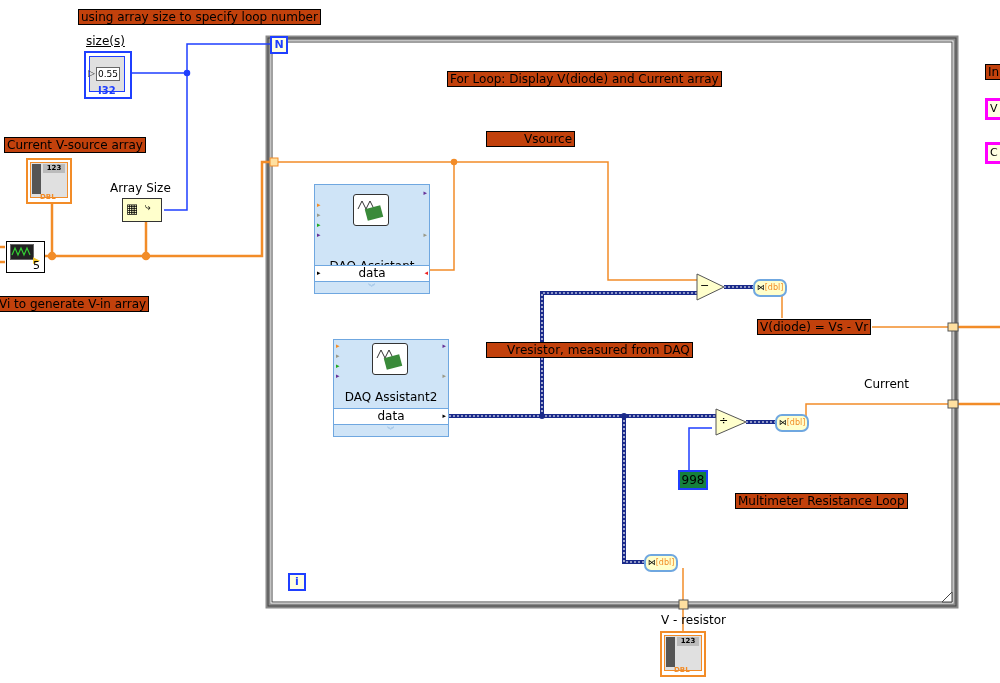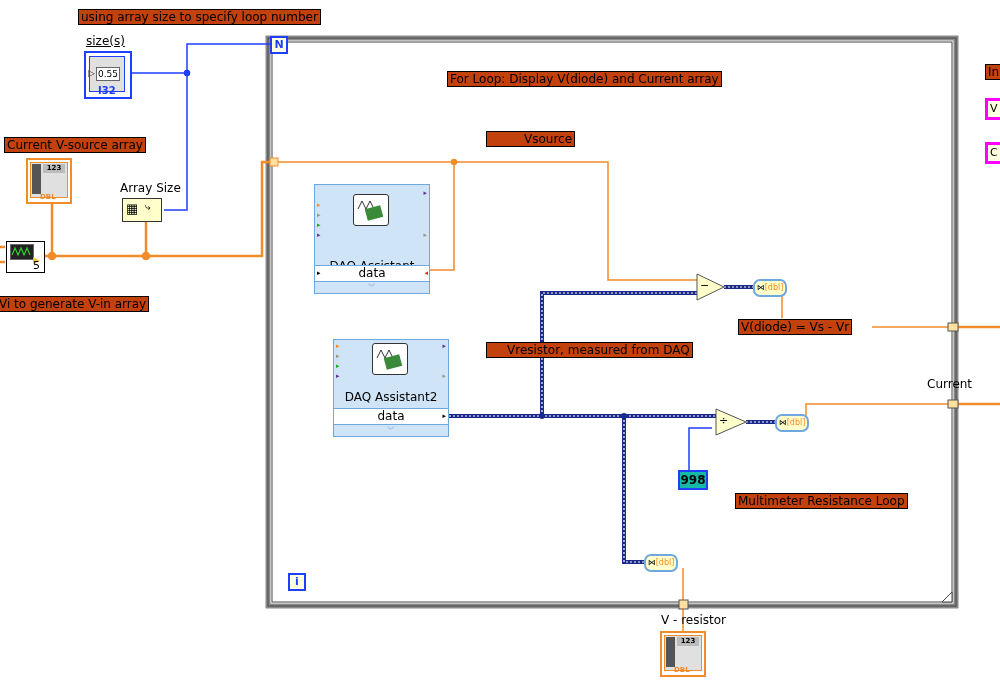--- a/index.html
+++ b/index.html
@@ -92,27 +92,27 @@
 
   <line x1="956" y1="38" x2="956" y2="683" stroke="#fff" stroke-width="0"></line>
 </svg>
 
 <div class="note" style="left:78px;top:9px;">using array size to specify loop number</div>
 <div class="note" style="left:4px;top:137px;">Current V-source array</div>
 <div class="note" style="left:-4px;top:296px;">Vi to generate V-in array</div>
 <div class="note" style="left:447px;top:71px;">For Loop: Display V(diode) and Current array</div>
 <div class="note" style="left:486px;top:131px;padding-left:37px;">Vsource</div>
 <div class="note" style="left:486px;top:342px;padding-left:20px;">Vresistor, measured from DAQ</div>
-<div class="note" style="left:738px;top:319px;">V(diode) = Vs - Vr</div>
+<div class="note" style="left:757px;top:319px;">V(diode) = Vs - Vr</div>
 <div class="note" style="left:735px;top:493px;">Multimeter  Resistance Loop</div>
 <div class="note" style="left:985px;top:64px;">In</div>
 
 <div class="label" style="left:86px;top:34px;text-decoration:underline;">size(s)</div>
-<div class="label" style="left:120px;top:181px;">Array Size</div>
-<div class="label" style="left:927px;top:377px;">Current</div>
+<div class="label" style="left:110px;top:181px;">Array Size</div>
+<div class="label" style="left:864px;top:377px;">Current</div>
 <div class="label" style="left:661px;top:613px;">V - resistor</div>
 
 <div class="abs" style="left:84px;top:51px;width:44px;height:44px;border:2px solid #1f3fff;background:#fff;">
   <div class="abs" style="left:3px;top:3px;width:34px;height:34px;border:1px solid #1f3fff;background:#e0e0e0;"></div>
   <div class="abs" style="left:2px;top:15px;font-size:9px;color:#333;">▷</div>
   <div class="abs" style="left:10px;top:14px;width:22px;height:12px;border:1px solid #666;background:#fff;font-size:9px;line-height:12px;text-align:center;">0.55</div>
   <div class="abs" style="left:12px;top:32px;font-size:10px;color:#1f3fff;font-weight:bold;">I32</div>
 </div>
 
 <div class="abs" style="left:270px;top:36px;width:14px;height:14px;border:2px solid #1f3fff;background:#ffffe1;color:#1f3fff;font-weight:bold;font-size:11px;line-height:14px;text-align:center;">N</div>
@@ -184,21 +184,21 @@
   <div class="chev" style="top:85px;">︾</div>
 </div>
 
 <div class="abs" style="left:700px;top:280px;font-size:11px;line-height:12px;">−</div>
 <div class="abs" style="left:719px;top:415px;font-size:11px;line-height:12px;">÷</div>
 
 <div class="abs" style="left:753px;top:279px;width:30px;height:14px;border:2px solid #6fa7e0;border-radius:7px;background:#ffffcc;font-size:8px;line-height:14px;text-align:center;color:#f28c28;"><span style="color:#000">⋈</span>[dbl]</div>
 <div class="abs" style="left:775px;top:414px;width:30px;height:14px;border:2px solid #6fa7e0;border-radius:7px;background:#ffffcc;font-size:8px;line-height:14px;text-align:center;color:#f28c28;"><span style="color:#000">⋈</span>[dbl]</div>
 <div class="abs" style="left:644px;top:554px;width:30px;height:14px;border:2px solid #6fa7e0;border-radius:7px;background:#ffffcc;font-size:8px;line-height:14px;text-align:center;color:#f28c28;"><span style="color:#000">⋈</span>[dbl]</div>
 
-<div class="abs" style="left:678px;top:470px;width:26px;height:16px;border:2px solid #1f3fff;background:#14b8a6;font-size:12px;line-height:16px;text-align:center;font-weight:bold;">998</div>
+<div class="abs" style="left:678px;top:470px;width:26px;height:16px;border:2px solid #1f3fff;background:#15803d;font-size:12px;line-height:16px;text-align:center;">998</div>
 
 <div class="abs" style="left:660px;top:631px;width:42px;height:42px;border:2px solid #f28c28;background:#fff;">
   <div class="abs" style="left:2px;top:2px;width:36px;height:34px;border:1px solid #f28c28;background:#e0e0e0;"></div>
   <div class="abs" style="left:4px;top:4px;width:9px;height:30px;background:#555;"></div>
   <div class="abs" style="left:15px;top:4px;width:22px;height:9px;background:#bbb;font-size:7px;font-weight:bold;line-height:9px;text-align:center;">123</div>
   <div class="abs" style="left:12px;top:33px;font-size:7px;color:#f28c28;font-weight:bold;">DBL</div>
 </div>
 
 <div class="abs" style="left:985px;top:98px;width:18px;height:16px;border:3px solid #ff00ff;border-right:none;background:#ffffe1;font-size:11px;line-height:16px;padding-left:2px;">V</div>
 <div class="abs" style="left:985px;top:142px;width:18px;height:16px;border:3px solid #ff00ff;border-right:none;background:#ffffe1;font-size:11px;line-height:16px;padding-left:2px;">C</div>

